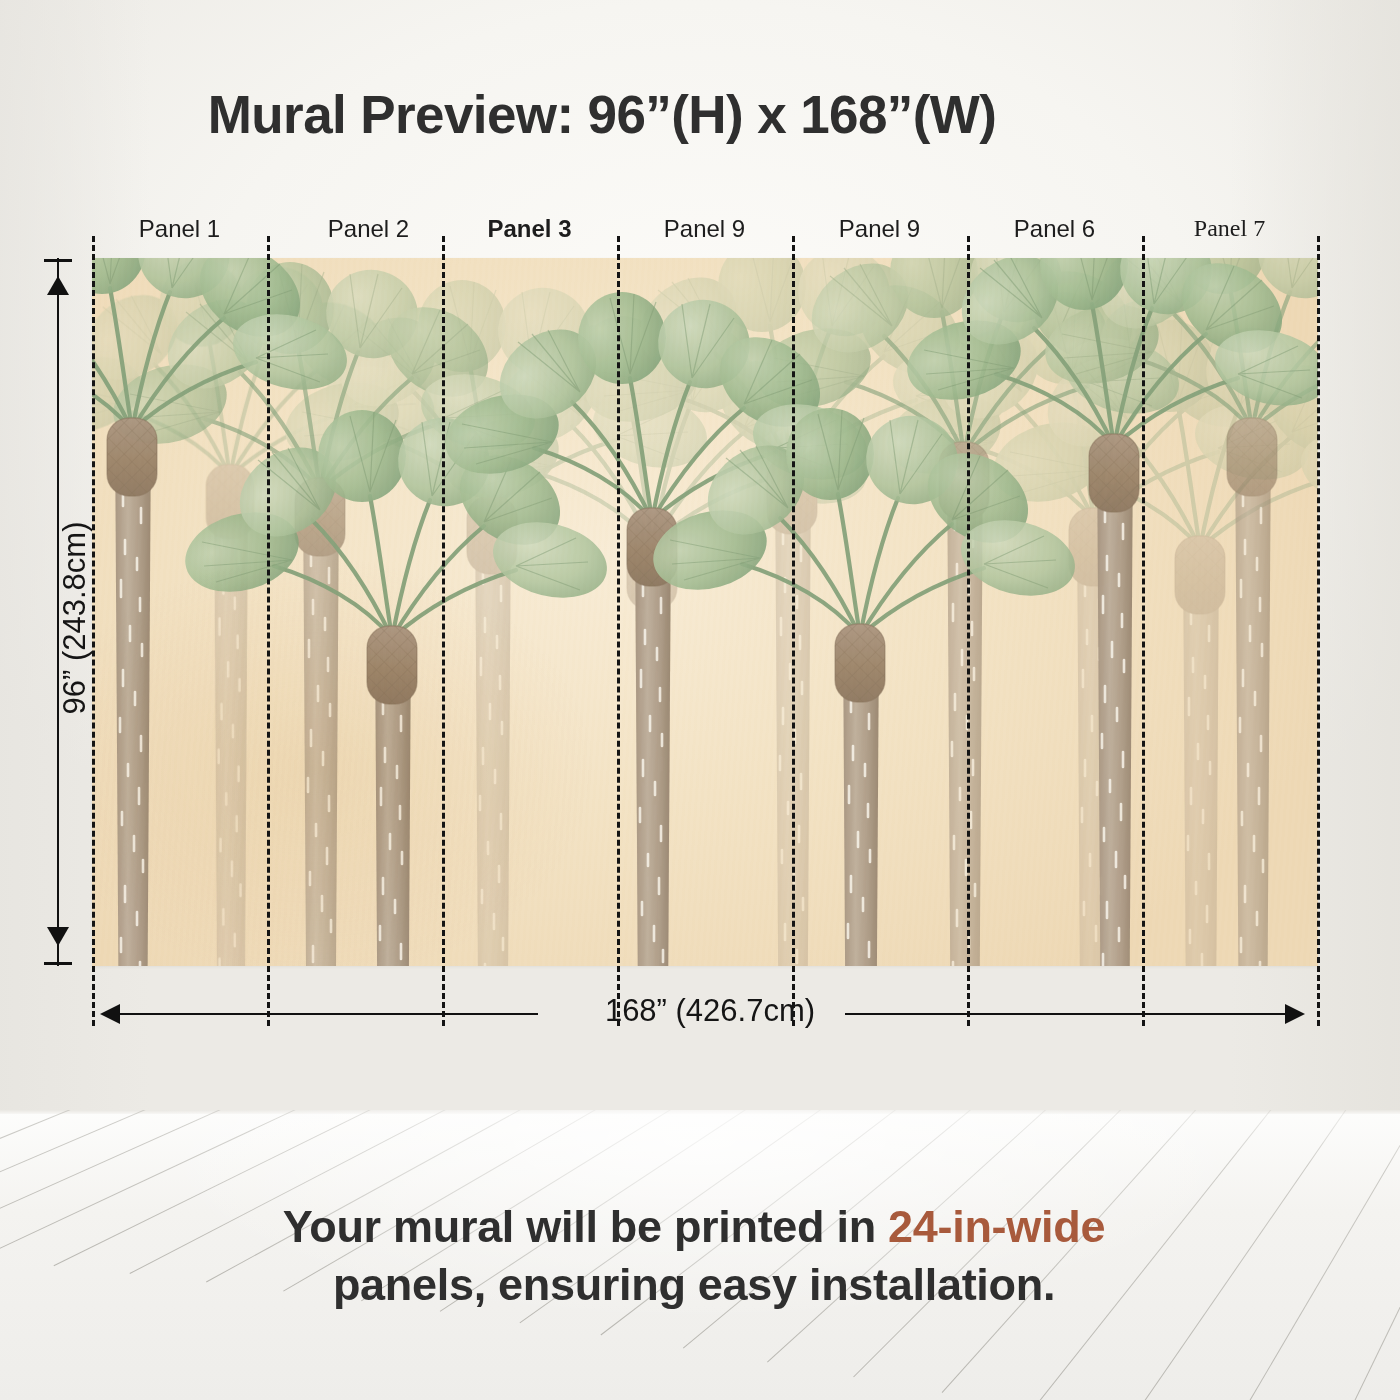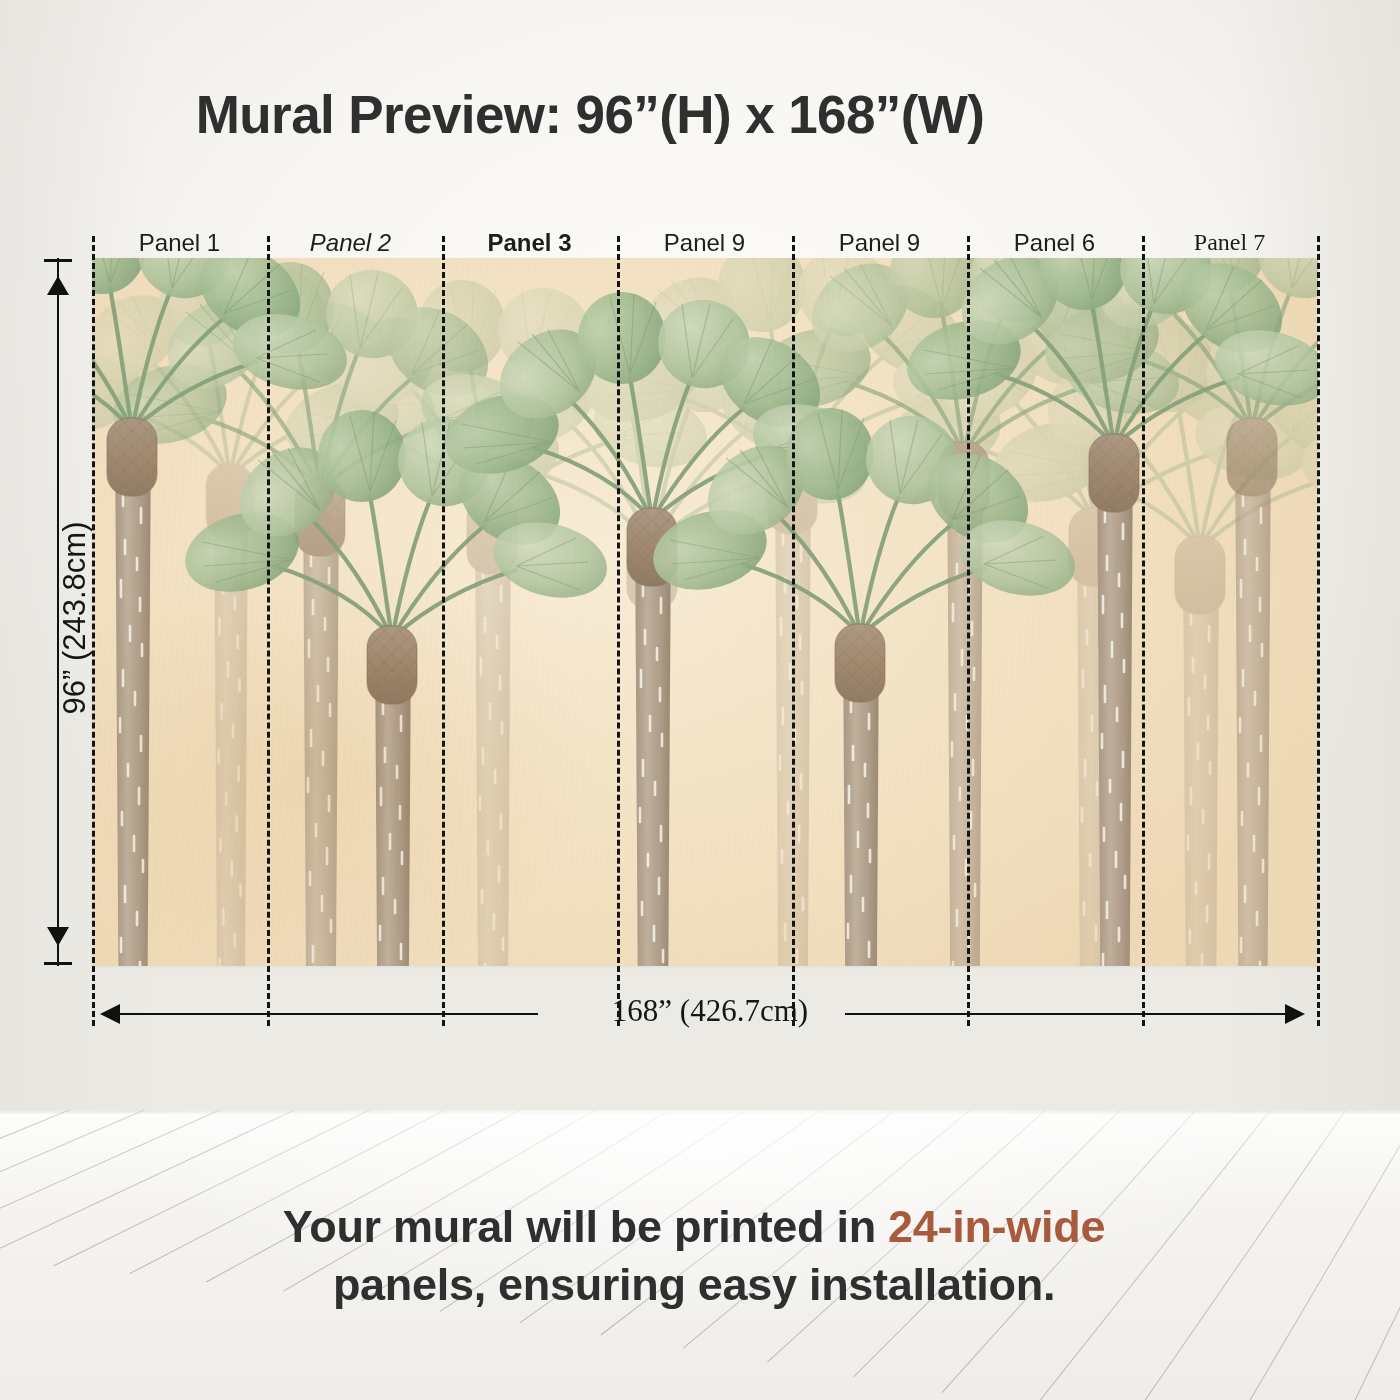--- a/index.html
+++ b/index.html
@@ -46,21 +46,21 @@
     transform-origin:top center;
   }
   .floor-tint{
     position:absolute;inset:0;
     background:radial-gradient(ellipse 800px 260px at 50% 10%, rgba(255,255,255,.75), rgba(240,238,233,0) 70%);
     pointer-events:none;
   }
 
   
   .title{
-    position:absolute;left:0;top:84px;width:1180px;
+    position:absolute;left:12px;top:84px;width:1180px;
     text-align:center;
     font-size:53px;font-weight:bold;color:#2f2f2f;
     letter-spacing:-.6px;
   }
 
   
   .mural{
     position:absolute;left:92px;top:258px;width:1226px;height:708px;
     background:
       radial-gradient(ellipse 760px 520px at 42% 42%, #f8ecd6 0%, #f3e3c5 48%, #eed9b6 100%);
@@ -78,21 +78,21 @@
   
   .divider{
     position:absolute;top:236px;width:0;height:790px;
     border-left:3px dashed #141414;
   }
 
   
   .panel-label{
     position:absolute;top:215px;
     width:175px;text-align:center;
-    font-size:24px;color:#1d1d1d;margin-top:14px;
+    font-size:24px;color:#1d1d1d;
   }
 
   
   .vdim{position:absolute;left:57px;top:258px;width:2px;height:708px;background:#111;}
   .vcap{position:absolute;left:44px;width:28px;height:3px;background:#111;}
   .vcap-top{top:259px;}
   .vcap-bot{top:962px;}
   .varrow{position:absolute;left:47px;width:0;height:0;border-left:11px solid transparent;border-right:11px solid transparent;}
   .varrow-up{top:276px;border-bottom:19px solid #111;}
   .varrow-dn{top:927px;border-top:19px solid #111;}
@@ -104,21 +104,21 @@
     white-space:nowrap;
   }
 
   .hdim-left{position:absolute;left:118px;top:1013px;width:420px;height:2px;background:#111;}
   .hdim-right{position:absolute;left:845px;top:1013px;width:440px;height:2px;background:#111;}
   .harrow{position:absolute;top:1004px;width:0;height:0;border-top:10px solid transparent;border-bottom:10px solid transparent;}
   .harrow-l{left:100px;border-right:20px solid #111;}
   .harrow-r{left:1285px;border-left:20px solid #111;}
   .hlabel{
     position:absolute;left:530px;top:993px;width:360px;text-align:center;
-    font-size:31px;color:#151515;white-space:nowrap;font-family:Liberation Serif, serif;
+    font-size:31px;color:#151515;white-space:nowrap;
   }
 
   
   .caption{
     position:absolute;left:0;top:1198px;width:1388px;
     text-align:center;color:#2f2f2f;
     font-size:45px;font-weight:bold;line-height:1.28;
     letter-spacing:-.3px;
   }
   .caption .accent{color:#a85a3c;}
@@ -255,21 +255,21 @@
   <div class="divider" style="left:92px;"></div>
   <div class="divider" style="left:267px;"></div>
   <div class="divider" style="left:442px;"></div>
   <div class="divider" style="left:617px;"></div>
   <div class="divider" style="left:792px;"></div>
   <div class="divider" style="left:967px;"></div>
   <div class="divider" style="left:1142px;"></div>
   <div class="divider" style="left:1317px;"></div>
 
   <div class="panel-label" style="left:92px;">Panel 1</div>
-  <div class="panel-label" style="left:263px;font-style:italic;">Panel 2</div>
+  <div class="panel-label" style="left:281px;">Panel 2</div>
   <div class="panel-label" style="left:442px;font-weight:bold;">Panel 3</div>
   <div class="panel-label" style="left:617px;">Panel 9</div>
   <div class="panel-label" style="left:792px;">Panel 9</div>
   <div class="panel-label" style="left:967px;text-align:center;">Panel 6</div>
   <div class="panel-label" style="left:1142px;font-family:Liberation Serif, serif;">Panel 7</div>
 
   <div class="vdim"></div>
   <div class="vcap vcap-top"></div>
   <div class="vcap vcap-bot"></div>
   <div class="varrow varrow-up"></div>

